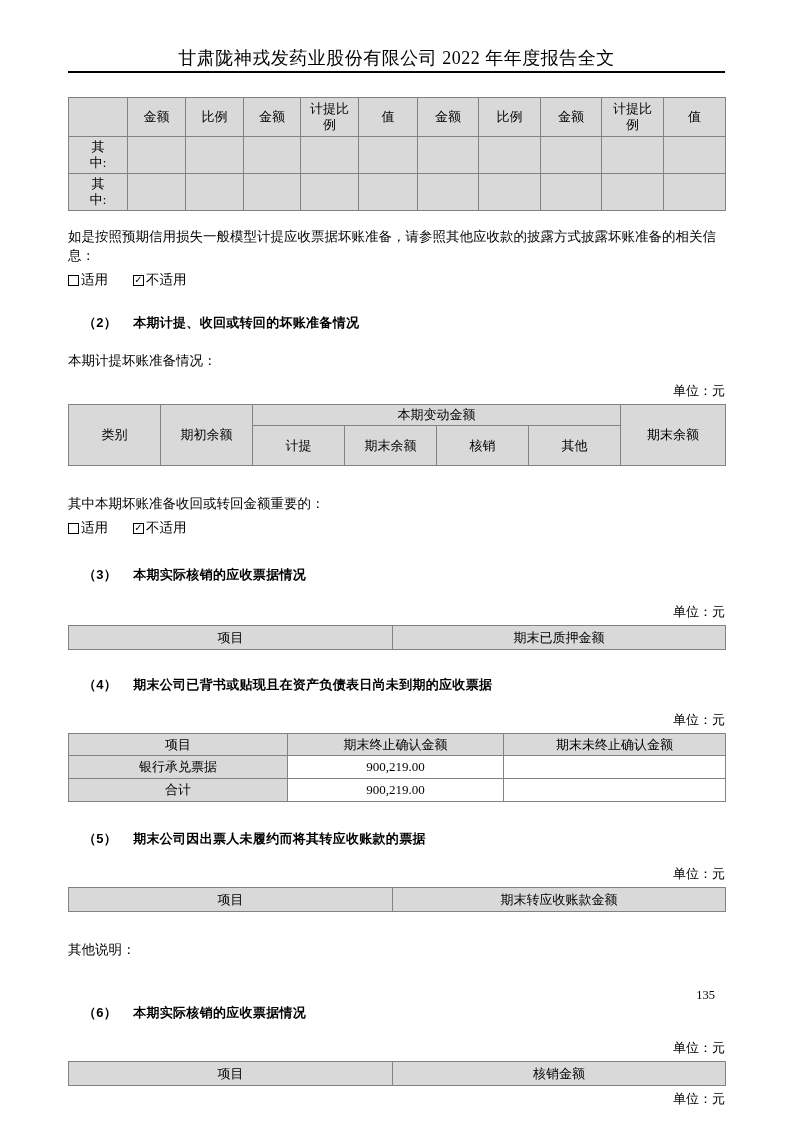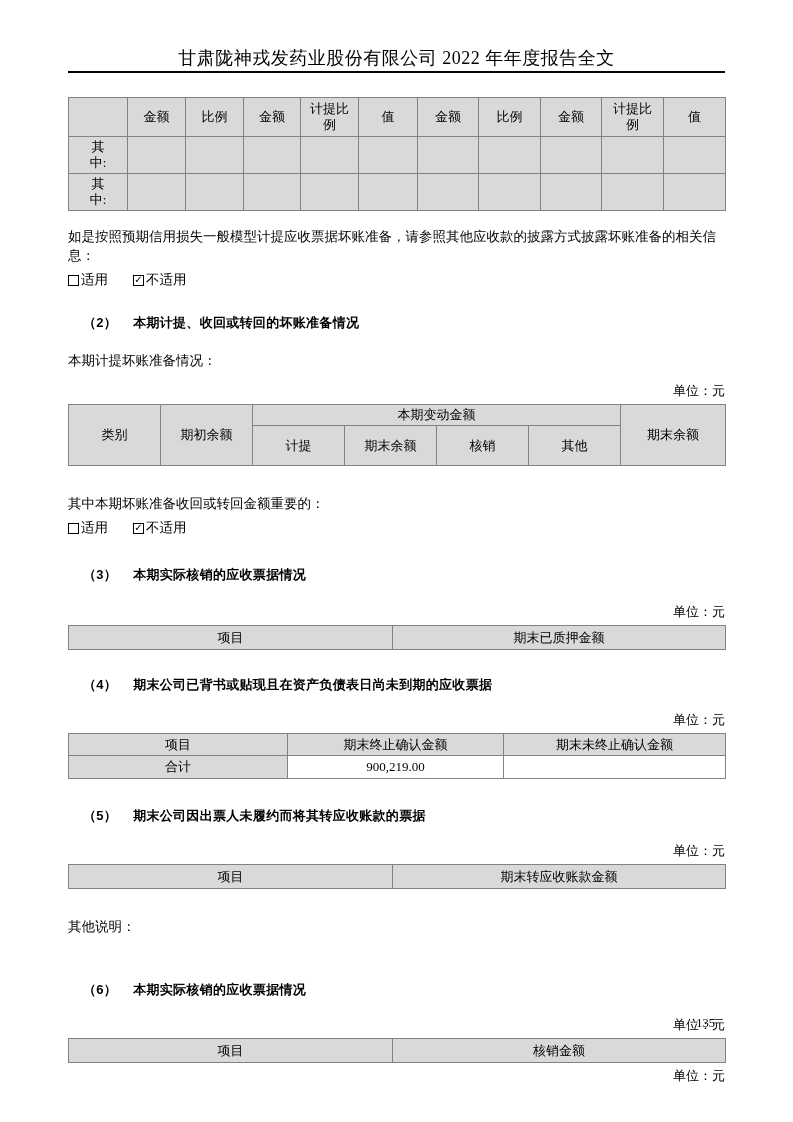--- a/index.html
+++ b/index.html
@@ -87,21 +87,21 @@
     font-size:13px;
     margin-top:12px;
     margin-bottom:4px;
   }
   .mt-lead{margin-top:18px;}
   .mt-note{margin-top:28px;}
   .gap-big{margin-top:44px;}
   .page-footer{
     position:absolute;
     right:78px;
-    top:1016px;
+    top:988px;
     font-size:12.5px;
   }
 </style>
 </head>
 <body>
 
 <div class="page">
 
   <div class="doc-header">甘肃陇神戎发药业股份有限公司 2022 年年度报告全文</div>
   <div class="header-rule"></div>
@@ -262,20 +262,25 @@
         <col style="width:216px">
         <col style="width:222px">
       </colgroup>
     <tbody>
         <tr class="gray hrow">
       <td>项目</td>
       <td>期末终止确认金额</td>
       <td>期末未终止确认金额</td>
     </tr>
     <tr class="drow">
+      <td class="lbl" style="background:#d9d9d9;">银行承兑票据</td>
+      <td class="num">900,219.00</td>
+      <td class="white"></td>
+    </tr>
+    <tr class="drow">
       <td class="lbl" style="background:#d9d9d9;">合计</td>
       <td class="num">900,219.00</td>
       <td class="white"></td>
     </tr>
   </tbody>
     </table>
 
   <div class="sec-heading" style="margin-top:27px;">
     <span class="sec-num">（5）</span><span>期末公司因出票人未履约而将其转应收账款的票据</span>
   </div>

